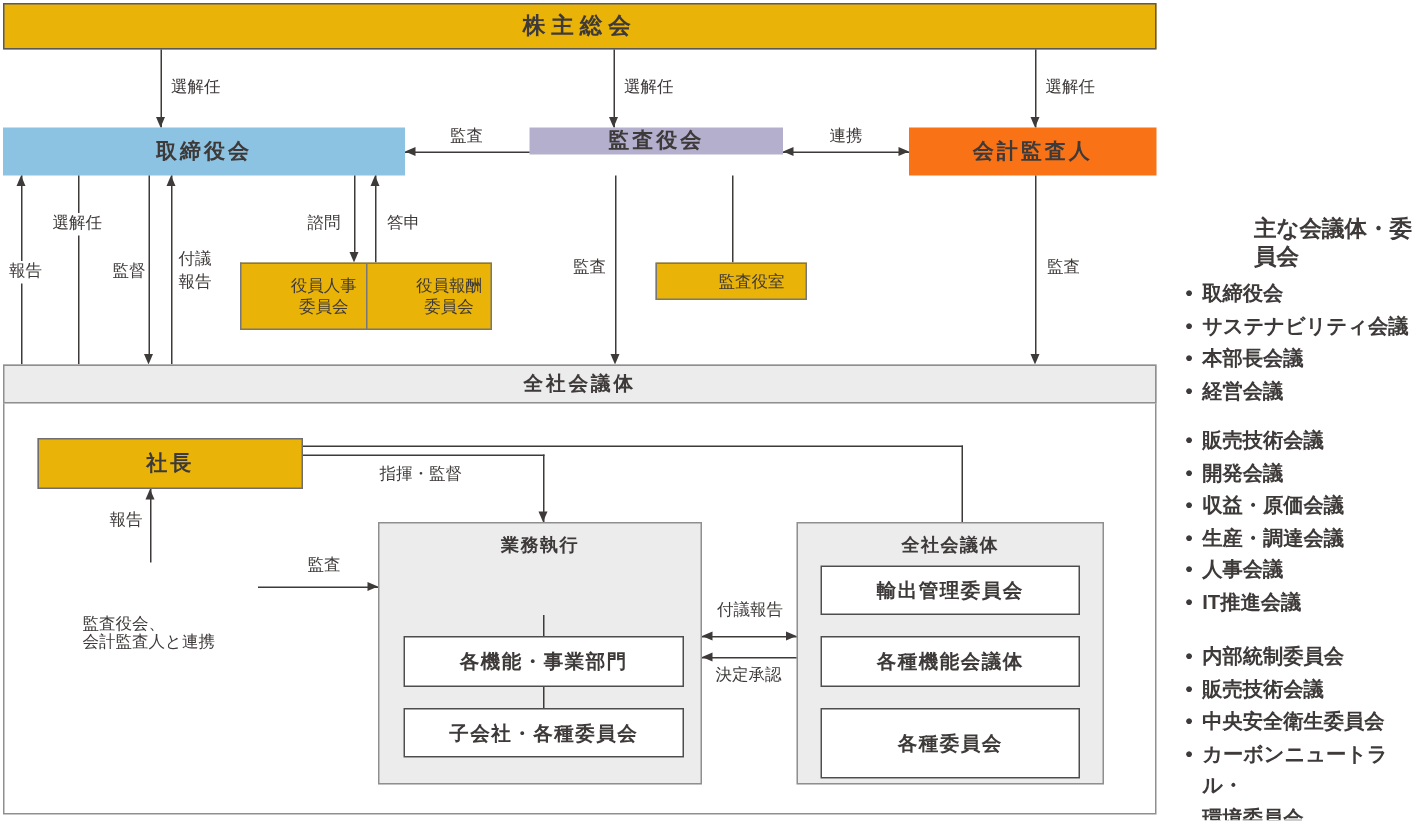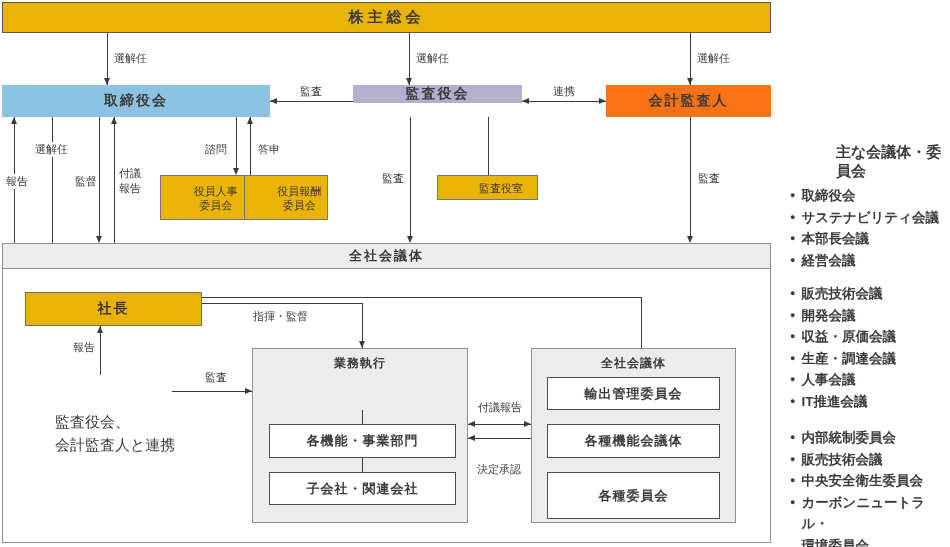--- a/index.html
+++ b/index.html
@@ -123,48 +123,48 @@
   <div class="abs vline" style="left:641px;top:297px;height:51px;"></div>
   <div class="abs hline" style="left:202px;top:303px;width:161px;"></div>
   <div class="abs vline" style="left:362px;top:303px;height:45px;"></div>
   <div class="abs ah ah-down" style="left:359px;top:341px;"></div>
   <div class="abs lbl" style="left:252px;top:309px;">指揮・監督</div>
 
   <div class="abs vline" style="left:100px;top:326px;height:49px;"></div>
   <div class="abs ah ah-up" style="left:97px;top:326px;"></div>
   <div class="abs lbl" style="left:72px;top:340px;">報告</div>
 
-  <div class="abs pre" style="left:55px;top:410px;font-size:15px;line-height:23px;">監査役会、
+  <div class="abs pre" style="left:55px;top:410px;font-size:11px;line-height:12px;">監査役会、
 会計監査人と連携</div>
 
   <div class="abs hline" style="left:172px;top:391px;width:80px;"></div>
   <div class="abs ah ah-right" style="left:245px;top:388px;"></div>
   <div class="abs lbl" style="left:204px;top:370px;">監査</div>
 
   <div class="abs panel" style="left:252px;top:348px;width:216px;height:175px;"></div>
   <div class="abs grouptitle" style="left:252px;top:355px;width:216px;">業務執行</div>
   <div class="abs vline" style="left:362px;top:410px;height:14px;"></div>
   <div class="abs nodebox b-exec-node" style="left:269px;top:424px;width:187px;height:34px;">各機能・事業部門</div>
   <div class="abs vline" style="left:362px;top:458px;height:14px;"></div>
-  <div class="abs nodebox b-exec-node" style="left:269px;top:472px;width:187px;height:33px;">子会社・関連会社</div>
+  <div class="abs nodebox b-exec-node" style="left:269px;top:472px;width:187px;height:33px;">子会社・各種委員会</div>
 
   <div class="abs panel" style="left:531px;top:348px;width:205px;height:175px;"></div>
   <div class="abs grouptitle" style="left:531px;top:355px;width:205px;">全社会議体</div>
   <div class="abs nodebox b-exec-node" style="left:547px;top:377px;width:173px;height:33px;">輸出管理委員会</div>
   <div class="abs nodebox b-exec-node" style="left:547px;top:424px;width:173px;height:34px;">各種機能会議体</div>
   <div class="abs nodebox b-exec-node" style="left:547px;top:472px;width:173px;height:47px;">各種委員会</div>
 
   <div class="abs hline" style="left:468px;top:424px;width:63px;"></div>
   <div class="abs ah ah-left" style="left:468px;top:421px;"></div>
   <div class="abs ah ah-right" style="left:524px;top:421px;"></div>
   <div class="abs lbl" style="left:477px;top:400px;">付議報告</div>
 
   <div class="abs hline" style="left:468px;top:438px;width:63px;"></div>
   <div class="abs ah ah-left" style="left:468px;top:435px;"></div>
-  <div class="abs lbl" style="left:476px;top:462px;">決定承認</div>
+  <div class="abs lbl" style="left:476px;top:443px;">決定承認</div>
 
   <div class="abs sb-title" style="left:836px;top:143px;">主な会議体・委員会</div>
 
   <div class="abs" style="left:790px;top:185px;width:160px;">
     <div class="sb-item">
         <span class="sb-bullet">●</span>
         <span class="sb-label">取締役会</span>
       </div>
     <div class="sb-item">
         <span class="sb-bullet">●</span>

